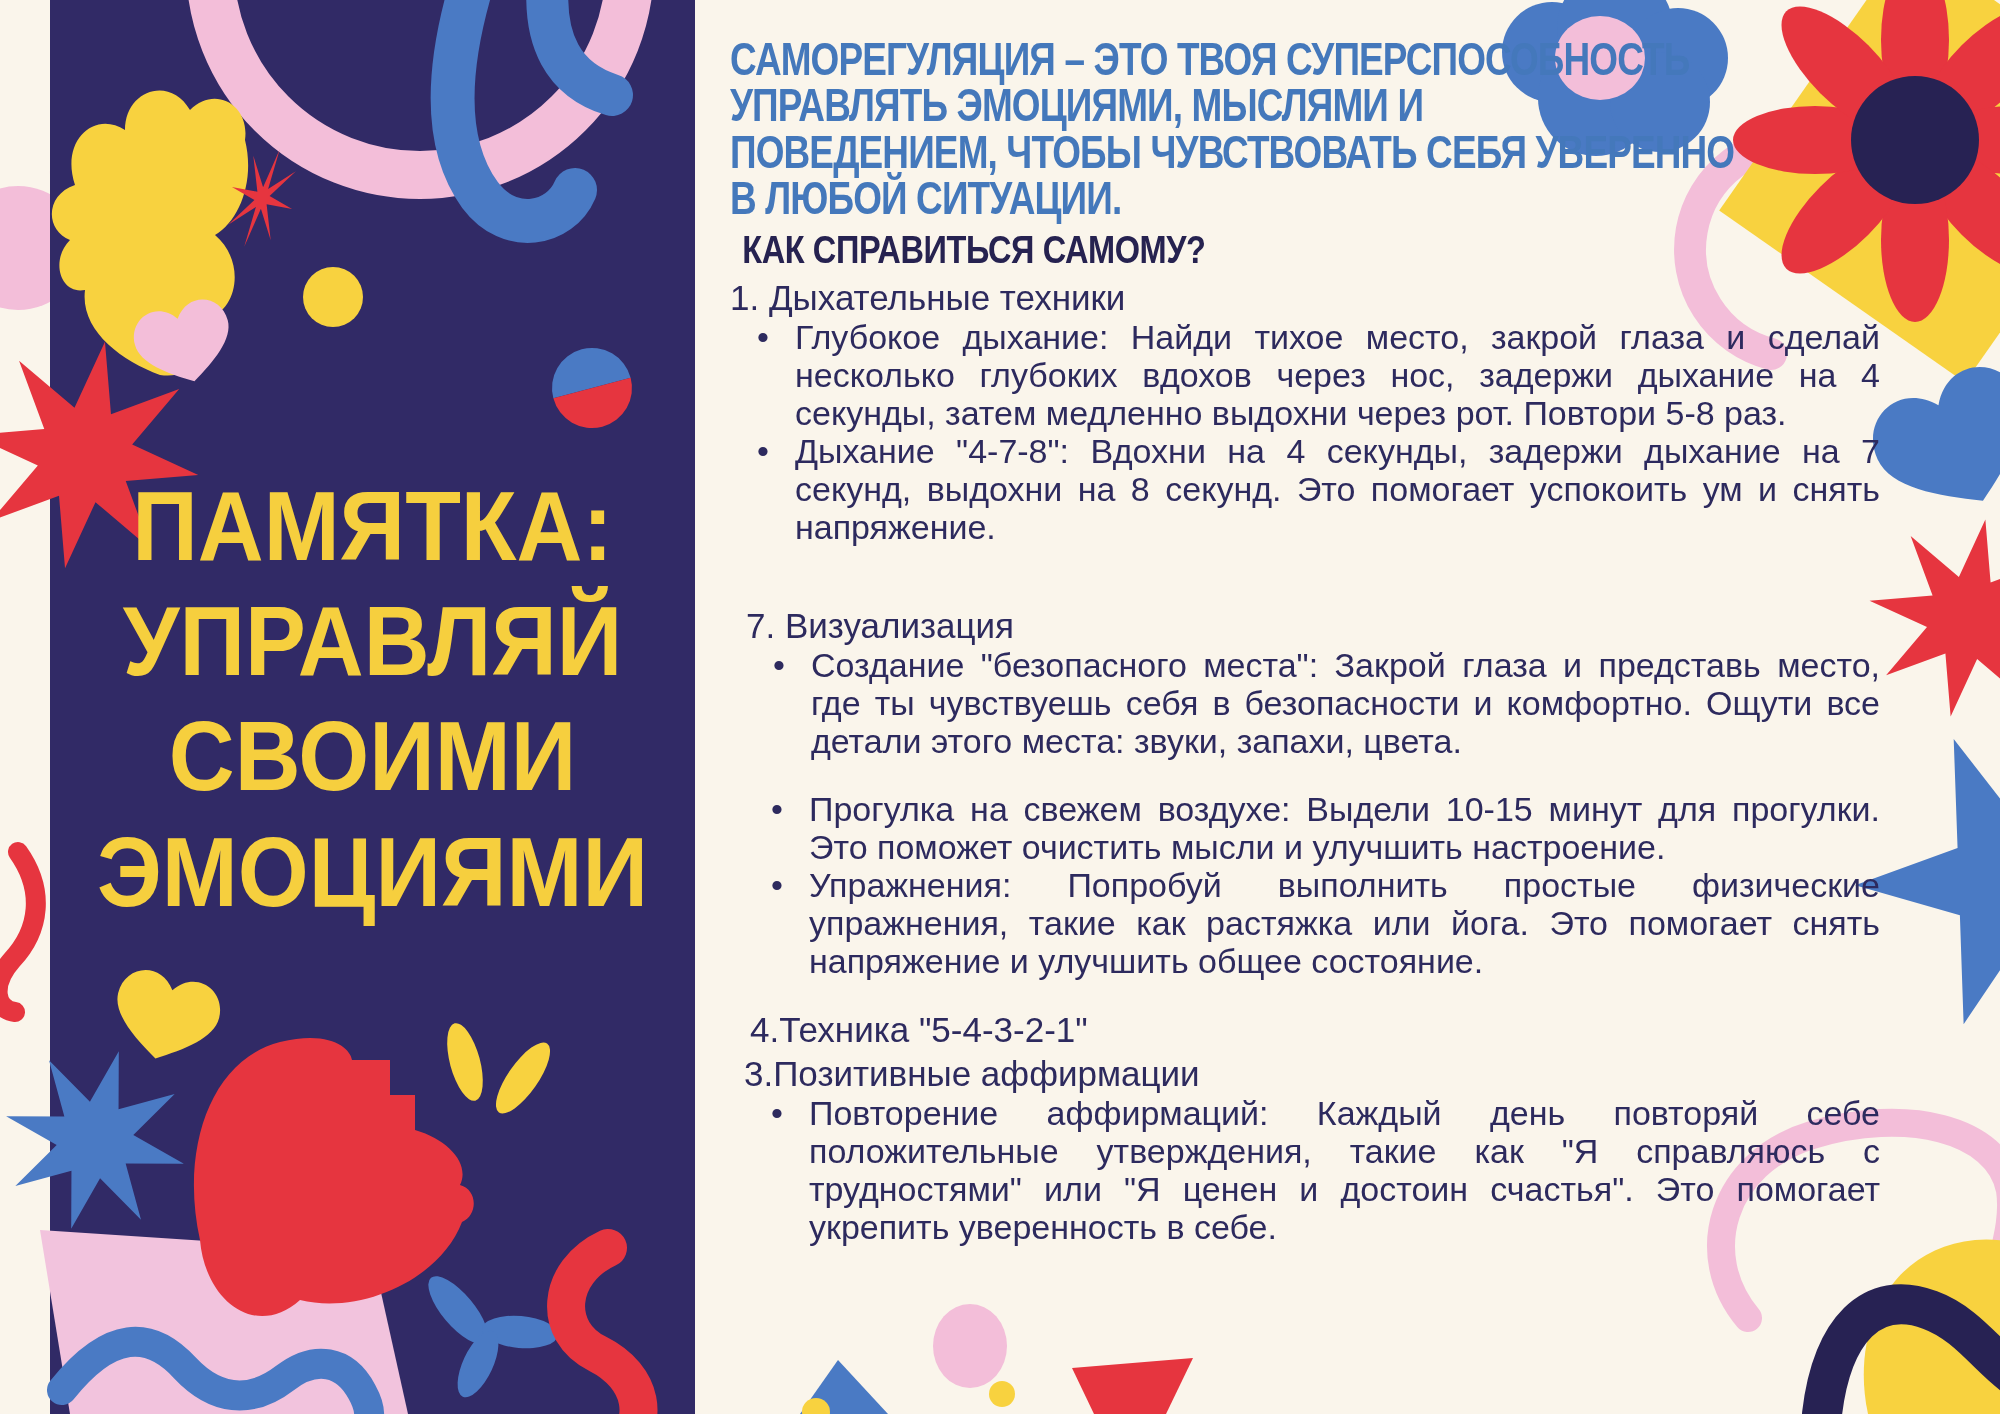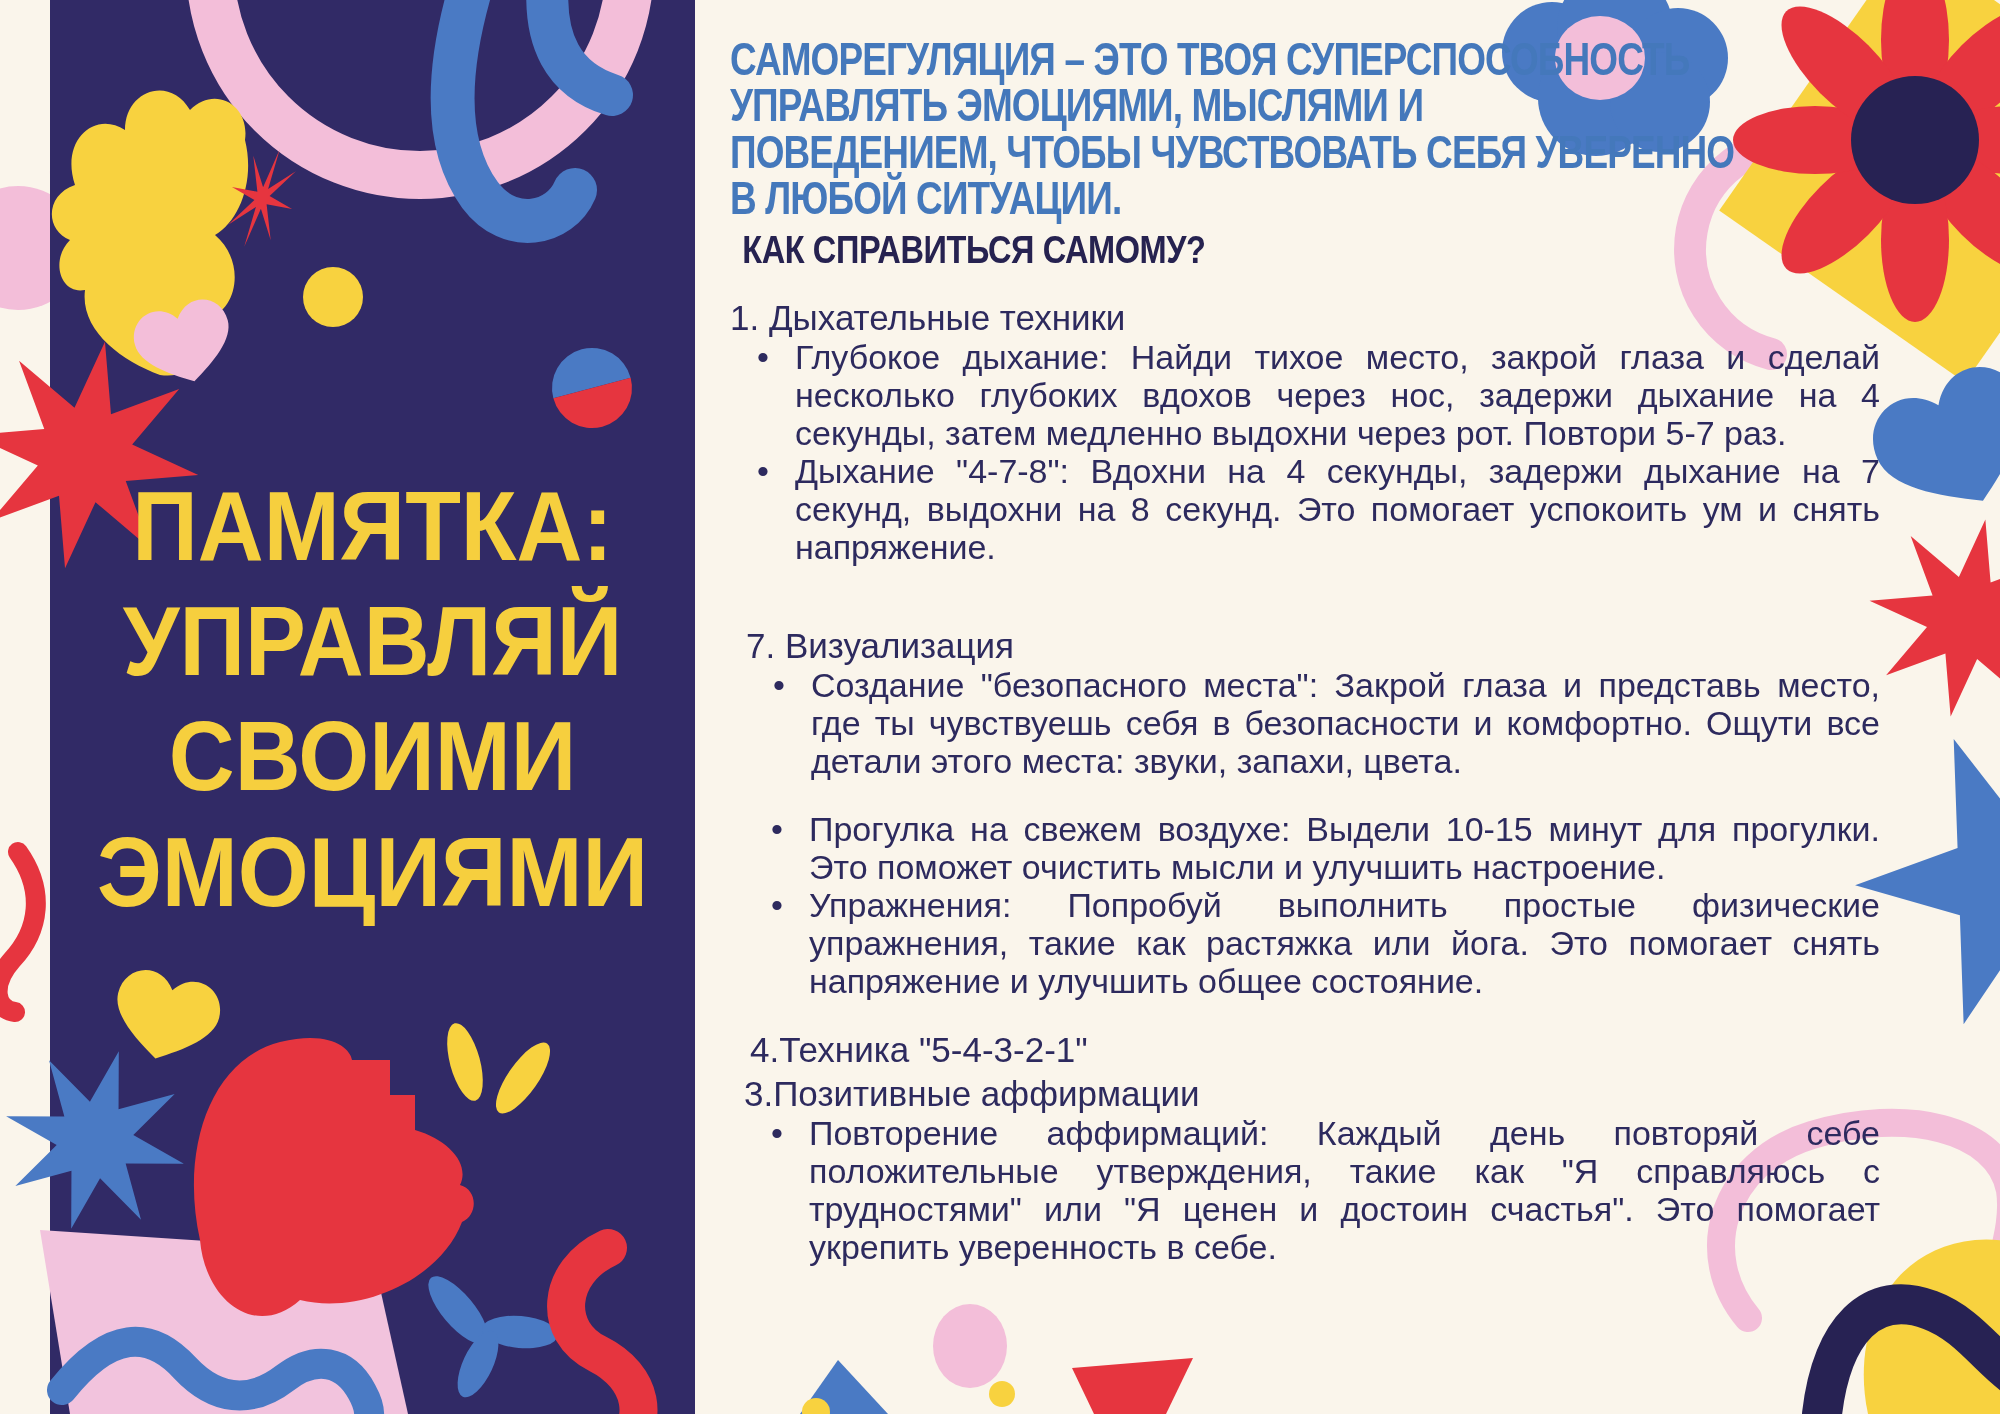--- a/index.html
+++ b/index.html
@@ -38,21 +38,21 @@
     margin:0;padding:0 0 0 65px;list-style:none;
   }
   section.tip li{
     position:relative;color:#2d2a5e;
     font-size:34px;line-height:38px;text-align:justify;
   }
   section.tip li::before{
     content:"\2022";position:absolute;left:-38px;top:0;
     font-size:34px;color:#2d2a5e;
   }
-  .s1{margin-top:28px;}
+  .s1{margin-top:8px;}
   .s2{margin-top:60px;padding-left:16px;}
   .s3{margin-top:30px;padding-left:14px;}
   .s4{margin-top:30px;padding-left:20px;}
   .s5{margin-top:4px;padding-left:14px;}
 </style>
 </head>
 <body>
 
 <svg class="deco" viewBox="0 0 2000 1414" aria-hidden="true">
   <defs>
@@ -151,21 +151,21 @@
     <div>УПРАВЛЯТЬ ЭМОЦИЯМИ, МЫСЛЯМИ И</div>
     <div>ПОВЕДЕНИЕМ, ЧТОБЫ ЧУВСТВОВАТЬ СЕБЯ УВЕРЕННО</div>
     <div>В ЛЮБОЙ СИТУАЦИИ.</div>
   </div>
 
   <div class="subheading">КАК СПРАВИТЬСЯ САМОМУ?</div>
 
   <section class="tip s1">
     <h3>1. Дыхательные техники</h3>
     <ul>
-      <li>Глубокое дыхание: Найди тихое место, закрой глаза и сделай несколько глубоких вдохов через нос, задержи дыхание на 4 секунды, затем медленно выдохни через рот. Повтори 5-7 раз.</li>
+      <li>Глубокое дыхание: Найди тихое место, закрой глаза и сделай несколько глубоких вдохов через нос, задержи дыхание на 4 секунды, затем медленно выдохни через рот. Повтори 5-8 раз.</li>
       <li>Дыхание "4-7-8": Вдохни на 4 секунды, задержи дыхание на 7 секунд, выдохни на 8 секунд. Это помогает успокоить ум и снять напряжение.</li>
     </ul>
   </section>
 
   <section class="tip s2">
     <h3>7. Визуализация</h3>
     <ul>
       <li>Создание "безопасного места": Закрой глаза и представь место, где ты чувствуешь себя в безопасности и комфортно. Ощути все детали этого места: звуки, запахи, цвета.</li>
     </ul>
   </section>

